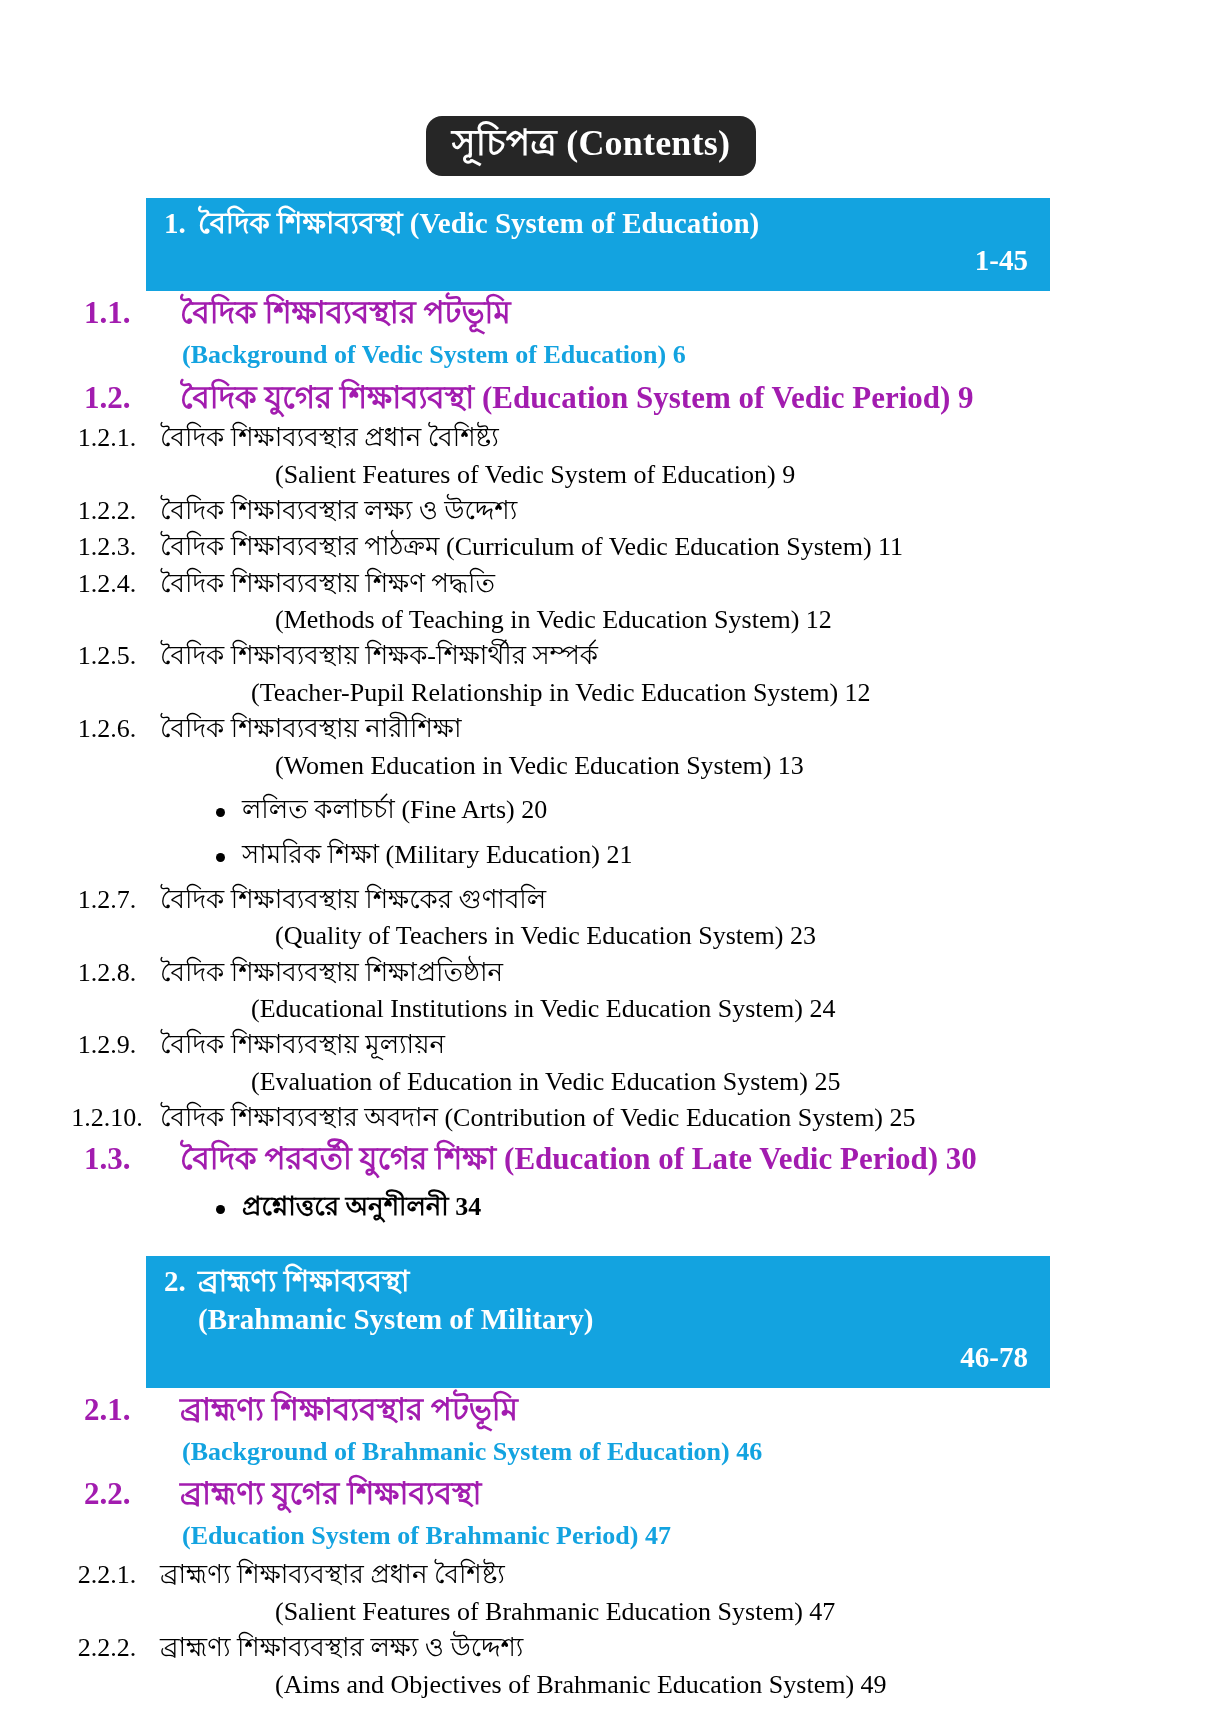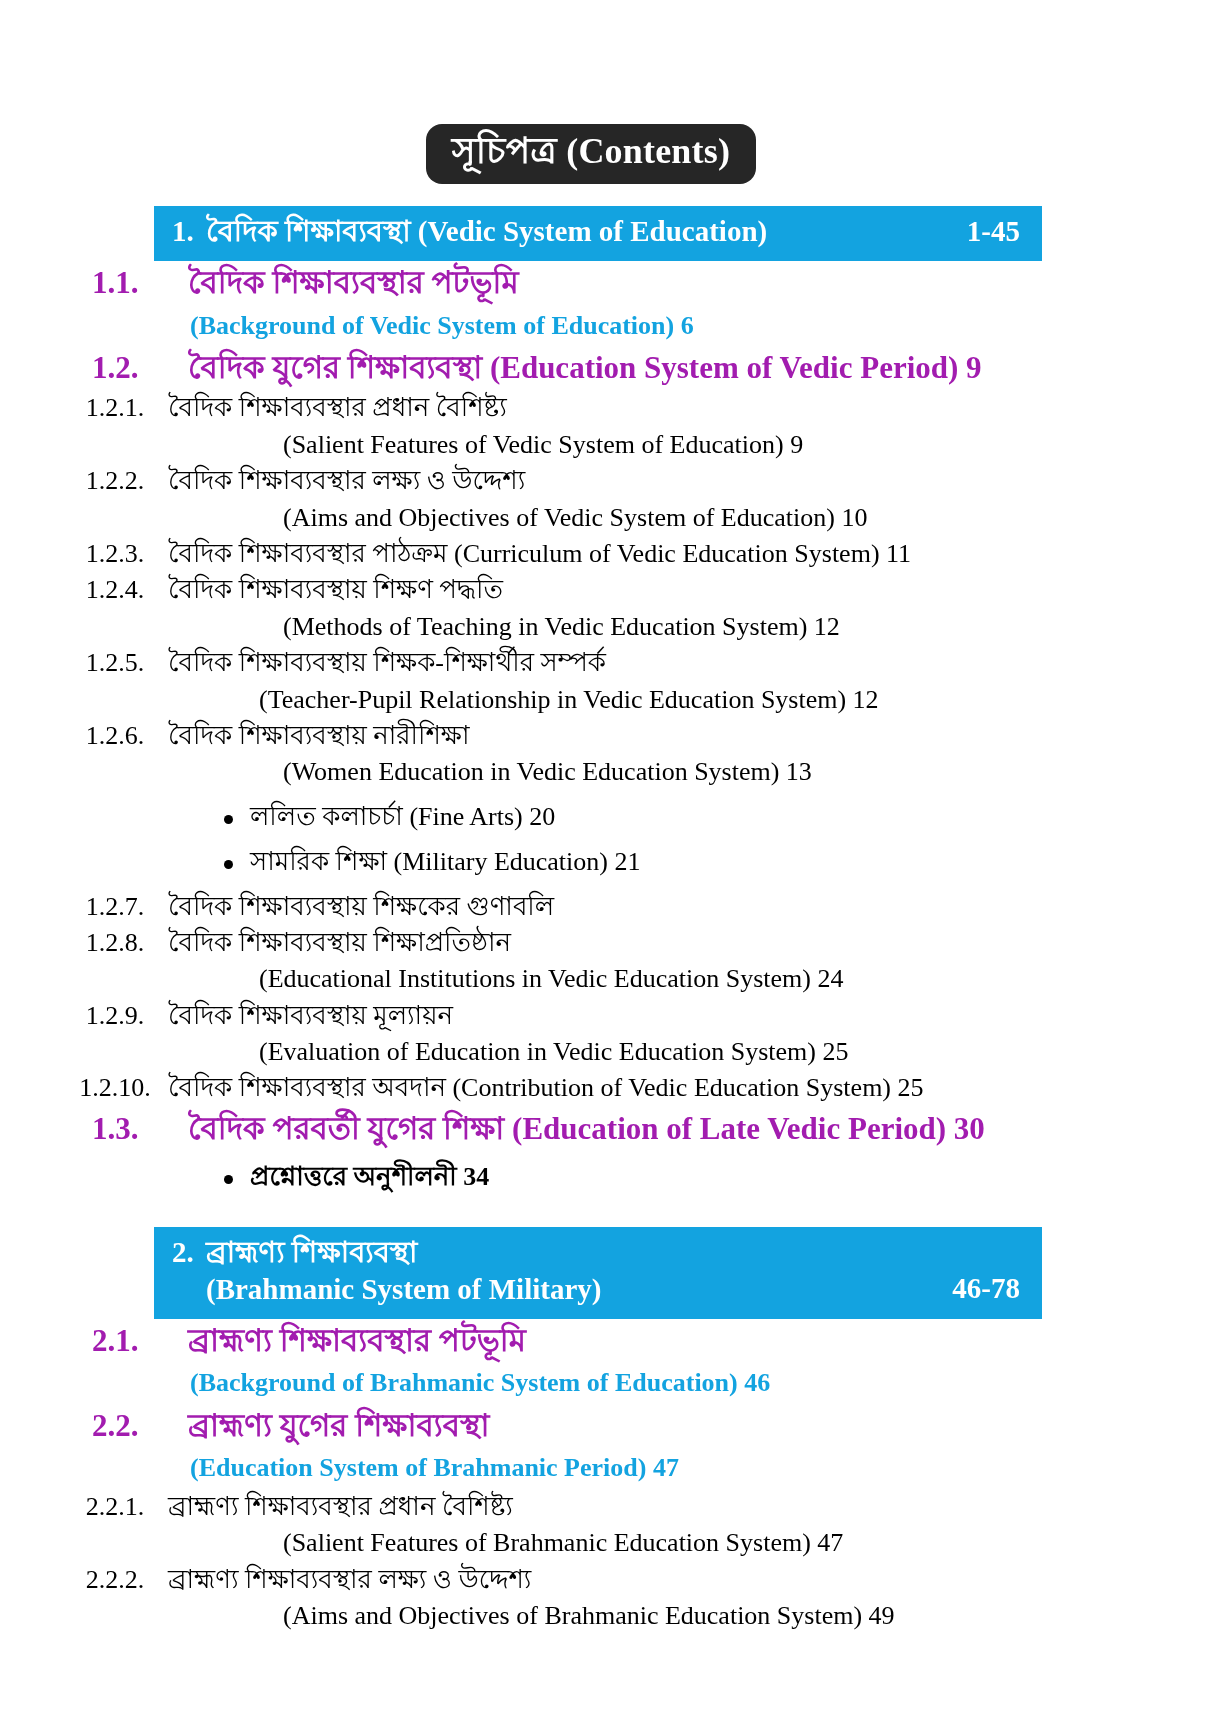--- a/index.html
+++ b/index.html
@@ -13,21 +13,21 @@
     font-family: "Liberation Serif", "DejaVu Serif", serif;
     color: #000000;
     position: relative;
     overflow: hidden;
   }
 
   .page {
     width: 1182px;
     height: 1722px;
     box-sizing: border-box;
-    padding: 16px;
+    padding: 8px;
     position: relative;
   }
 
   
   .title-wrap {
     display: flex;
     justify-content: center;
     padding-top: 108px;
   }
   .title-badge {
@@ -48,20 +48,21 @@
     color: #ffffff;
     margin: 0 124px 0 138px;
     padding: 7px 22px 10px 18px;
     font-size: 29px;
     font-weight: bold;
     line-height: 1.30;
     display: flex;
     align-items: flex-start;
     justify-content: space-between;
     box-sizing: border-box;
+    flex-direction: column;
   }
   .chapter-banner .cb-text {
     flex: 1 1 auto;
     padding-right: 16px;
   }
   .chapter-banner .cb-num {
     display: inline-block;
     min-width: 34px;
   }
   .chapter-banner .cb-pages {
@@ -181,21 +182,20 @@
   <div class="sec3">
     <span class="s3-num">1.2.1.</span>
     <span class="s3-text">বৈদিক শিক্ষাব্যবস্থার প্রধান বৈশিষ্ট্য</span>
   </div>
   <div class="sec3-cont nojust">(Salient Features of Vedic System of Education) 9</div>
 
   <div class="sec3">
     <span class="s3-num">1.2.2.</span>
     <span class="s3-text">বৈদিক শিক্ষাব্যবস্থার লক্ষ্য ও উদ্দেশ্য</span>
   </div>
-  <div class="sec3-cont nojust">(Aims and Objectives of Vedic System of Education) 10</div>
 
   <div class="sec3">
     <span class="s3-num">1.2.3.</span>
     <span class="s3-text">বৈদিক শিক্ষাব্যবস্থার পাঠক্রম (Curriculum of Vedic Education System) 11</span>
   </div>
 
   <div class="sec3">
     <span class="s3-num">1.2.4.</span>
     <span class="s3-text">বৈদিক শিক্ষাব্যবস্থায় শিক্ষণ পদ্ধতি</span>
   </div>
@@ -220,20 +220,21 @@
 
   <div class="bullet">
     <span class="dot"></span>
     <span>সামরিক শিক্ষা (Military Education) 21</span>
   </div>
 
   <div class="sec3">
     <span class="s3-num">1.2.7.</span>
     <span class="s3-text">বৈদিক শিক্ষাব্যবস্থায় শিক্ষকের গুণাবলি</span>
   </div>
+  <div class="sec3-cont nojust">(Quality of Teachers in Vedic Education System) 23</div>
 
   <div class="sec3">
     <span class="s3-num">1.2.8.</span>
     <span class="s3-text">বৈদিক শিক্ষাব্যবস্থায় শিক্ষাপ্রতিষ্ঠান</span>
   </div>
   <div class="sec3-cont">(Educational Institutions in Vedic Education System) 24</div>
 
   <div class="sec3">
     <span class="s3-num">1.2.9.</span>
     <span class="s3-text">বৈদিক শিক্ষাব্যবস্থায় মূল্যায়ন</span>

